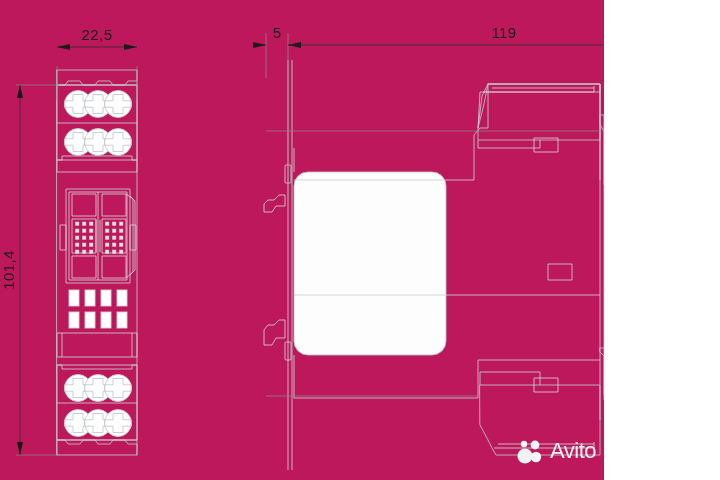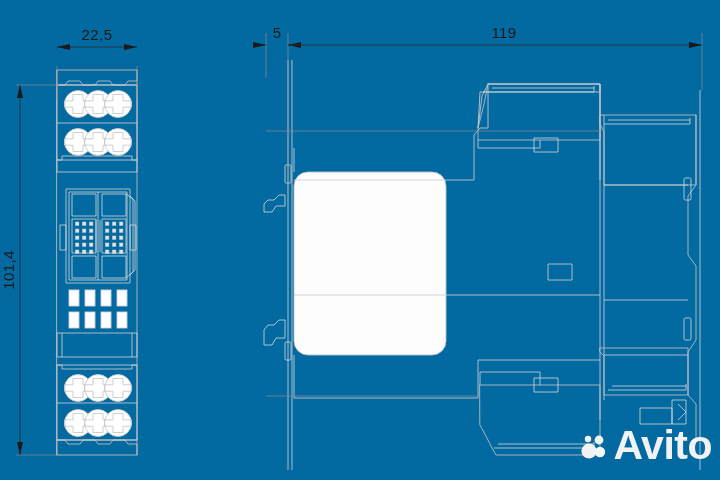--- a/index.html
+++ b/index.html
@@ -5,23 +5,23 @@
   html, body {
     margin: 0;
     padding: 0;
     background: #ffffff;
   }
   body {
     font-family: "Liberation Sans", sans-serif;
   }
   #stage {
     position: relative;
-    width: 720px;
+    width: 604px;
     height: 480px;
-    background: #0369a1;
+    background: #be185d;
     overflow: hidden;
   }
   #drawing-svg {
     position: absolute;
     left: 0;
     top: 0;
     width: 720px;
     height: 480px;
   }
   .dim-text {
@@ -94,22 +94,22 @@
     right: 8px;
     bottom: 14px;
     display: flex;
     align-items: center;
     gap: 4px;
     opacity: 1;
     pointer-events: none;
   }
   #watermark .wm-text {
     font-family: "Liberation Sans", sans-serif;
-    font-size: 41px;
-    font-weight: 700;
+    font-size: 22px;
+    font-weight: 400;
     color: #f1f2f3;
     letter-spacing: -0.5px;
     line-height: 1;
     text-shadow: 0 1px 1px rgba(0,0,0,0.035);
   }
 </style>
 </head>
 <body>
 
 <div id="stage">

